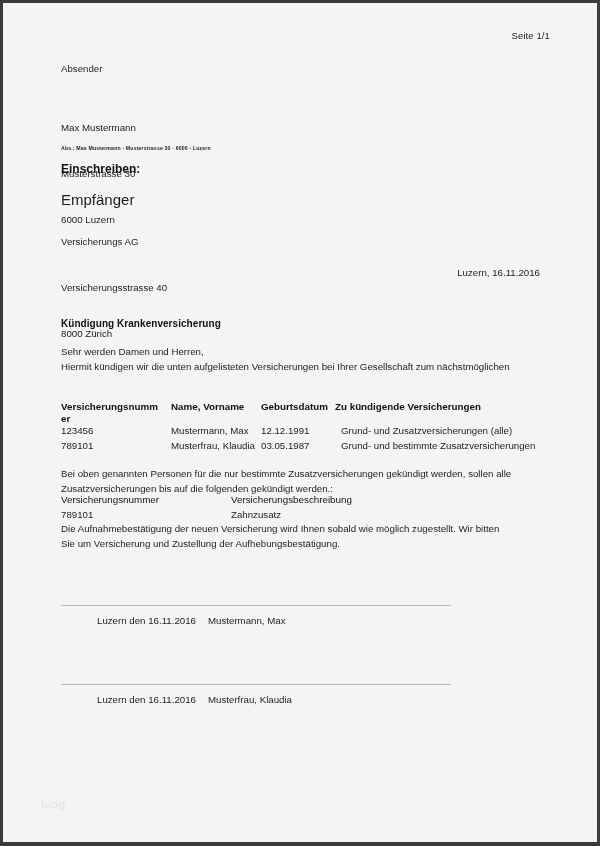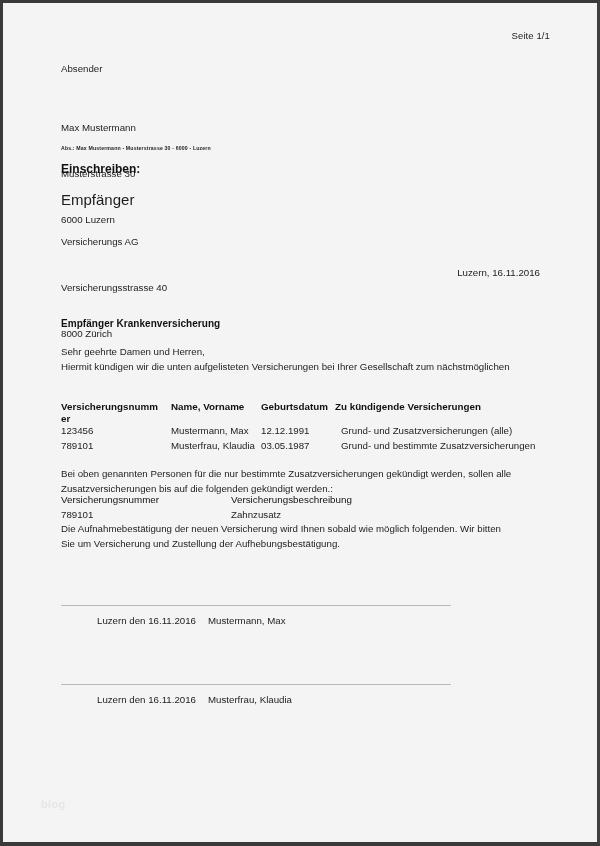--- a/index.html
+++ b/index.html
@@ -208,24 +208,24 @@
     <div class="empfaenger">Empfänger</div>
 
     <div class="blk recv-addr">
       <div>Versicherungs AG</div>
       <div>Versicherungsstrasse 40</div>
       <div>8000 Zürich</div>
     </div>
 
     <div class="date-right">Luzern, 16.11.2016</div>
 
-    <div class="subject">Empfänger Krankenversicherung</div>
+    <div class="subject">Kündigung Krankenversicherung</div>
 
     <div class="body-p p-greeting">
-      <div>Sehr geehrte Damen und Herren,</div>
+      <div>Sehr werden Damen und Herren,</div>
       <div>Hiermit kündigen wir die unten aufgelisteten Versicherungen bei Ihrer Gesellschaft zum nächstmöglichen</div>
     </div>
 
     <div class="tbl">
       <div class="tbl-head">
         <span class="th-0">Versicherungsnumm er</span>
         <span class="th-1">Name, Vorname</span>
         <span class="th-2">Geburtsdatum</span>
         <span class="th-3">Zu kündigende Versicherungen</span>
       </div>
@@ -253,21 +253,21 @@
         <span class="c2-0">Versicherungsnummer</span>
         <span class="c2-1">Versicherungsbeschreibung</span>
       </div>
       <div class="tbl2-row">
         <span class="c2-0">789101</span>
         <span class="c2-1">Zahnzusatz</span>
       </div>
     </div>
 
     <div class="body-p p-closing">
-      <div>Die Aufnahmebestätigung der neuen Versicherung wird Ihnen sobald wie möglich folgenden. Wir bitten</div>
+      <div>Die Aufnahmebestätigung der neuen Versicherung wird Ihnen sobald wie möglich zugestellt. Wir bitten</div>
       <div>Sie um Versicherung und Zustellung der Aufhebungsbestätigung.</div>
     </div>
 
     <div class="sig sig-1">
       <div class="sig-rule"></div>
       <div class="sig-row">
         <span class="sig-place">Luzern den 16.11.2016</span>
         <span class="sig-name">Mustermann, Max</span>
       </div>
     </div>

